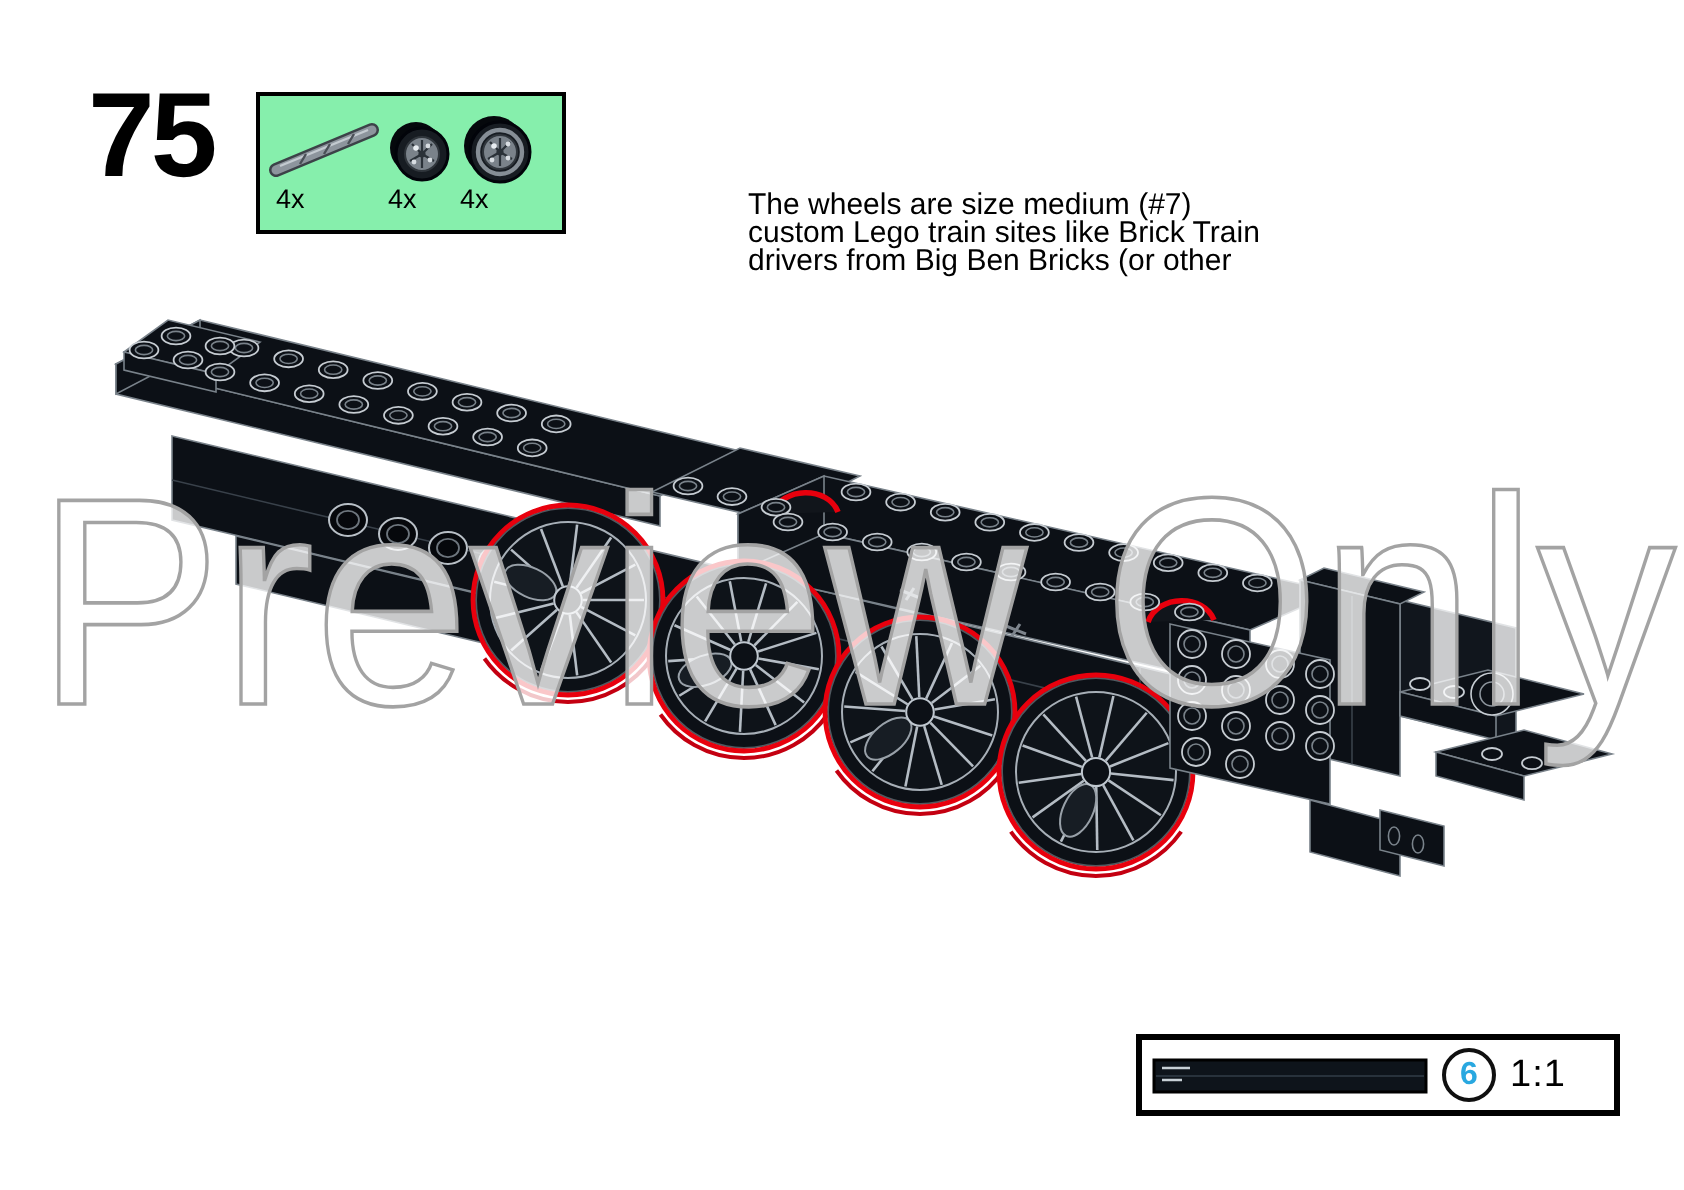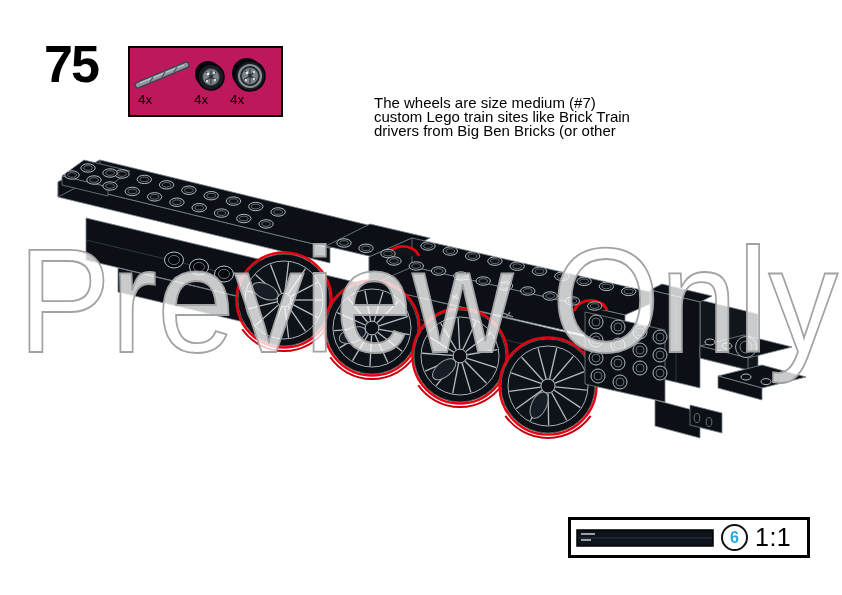--- a/index.html
+++ b/index.html
@@ -1,42 +1,42 @@
 <!DOCTYPE html>
 <html><head>
 <meta charset="utf-8">
 <style>
   html,body{margin:0;padding:0;}
   body{width:842px;height:595px;background:#fff;overflow:hidden;
        font-family:"Liberation Sans",sans-serif;position:relative;}
   .page{position:absolute;inset:0;background:#fff;}
 
-  .step-number{position:absolute;left:44px;top:38px;font-size:52px;font-weight:bold;
+  .step-number{position:absolute;left:44px;top:38px;font-size:60px;font-weight:bold;
                letter-spacing:-2px;line-height:1;color:#000;}
 
   .parts-box{position:absolute;left:128px;top:46px;width:151px;height:67px;
-             border:2px solid #000;background:#be185d;}
+             border:2px solid #000;background:#86efac;}
   .parts-box svg{position:absolute;}
   .part-count{position:absolute;top:44px;font-size:13.5px;color:#000;}
   .count-axle{left:8px;}
   .count-wheel-blind{left:64px;}
   .count-wheel-flanged{left:100px;}
 
   .note{position:absolute;left:374px;top:96px;width:280px;font-size:15px;
         line-height:13.8px;color:#000;}
 
   .model-svg{position:absolute;left:0;top:0;}
 
   .scale-box{position:absolute;left:568px;top:517px;width:226px;height:35px;
              border:3px solid #000;background:#fff;display:flex;align-items:center;
              gap:7px;padding:0 5px;box-sizing:content-box;}
   .scale-badge{width:23px;height:23px;border:2.5px solid #101010;border-radius:50%;
                display:flex;align-items:center;justify-content:center;flex:0 0 auto;
                font-size:16px;font-weight:bold;color:#29a8e0;background:#fff;}
-  .scale-ratio{font-size:25px;color:#000;letter-spacing:0.5px;}
+  .scale-ratio{font-size:19px;color:#000;letter-spacing:0.5px;}
 </style>
 </head>
 <body>
 
 <div class="page">
 
   <div class="step-number">75</div>
 
   <div class="parts-box">
     <svg style="left:2px;top:12px" width="60" height="30" viewBox="0 0 60 30">

